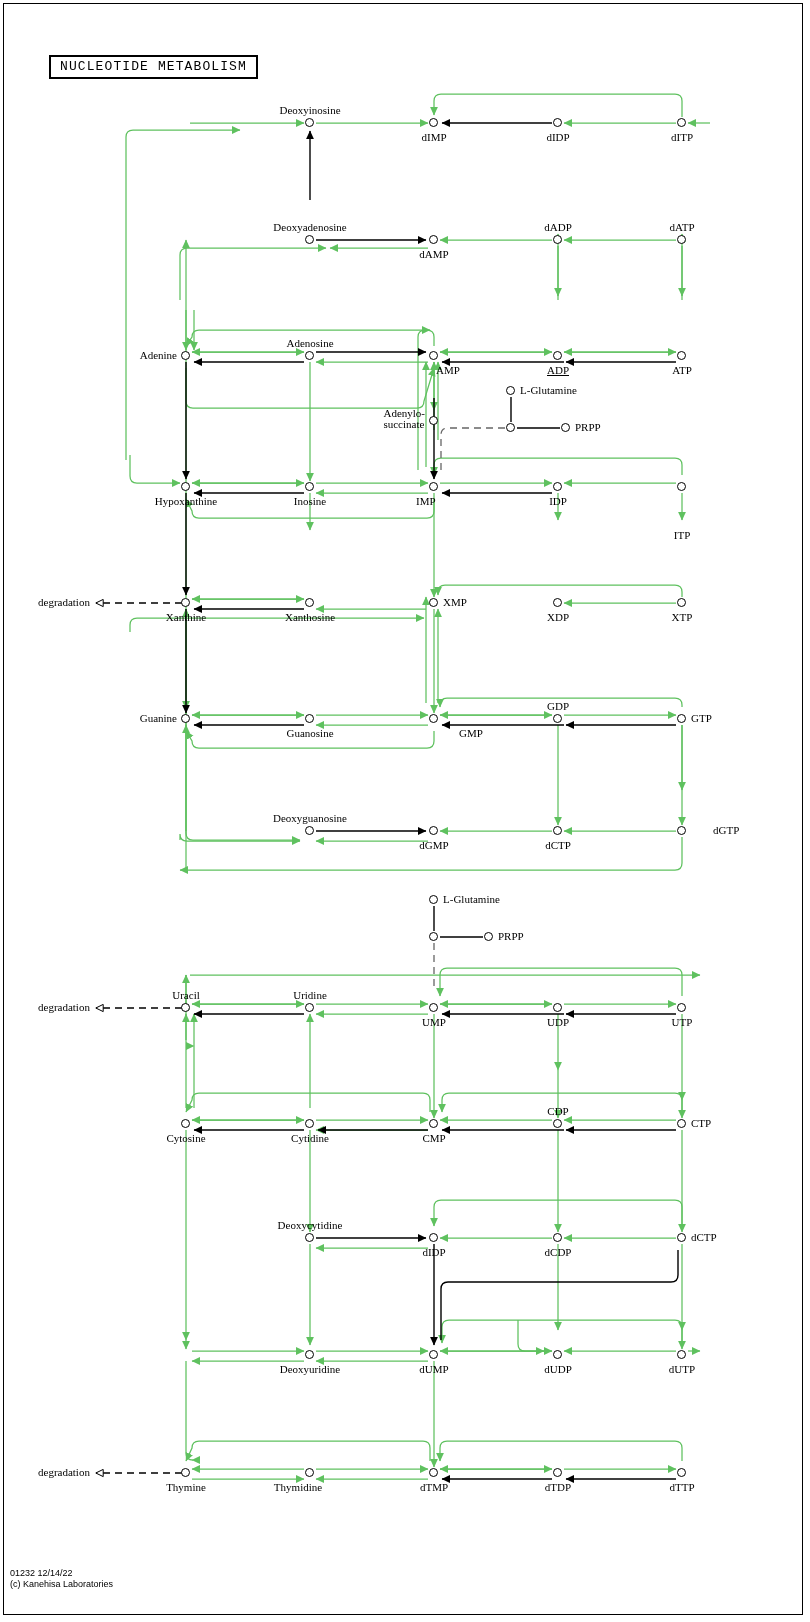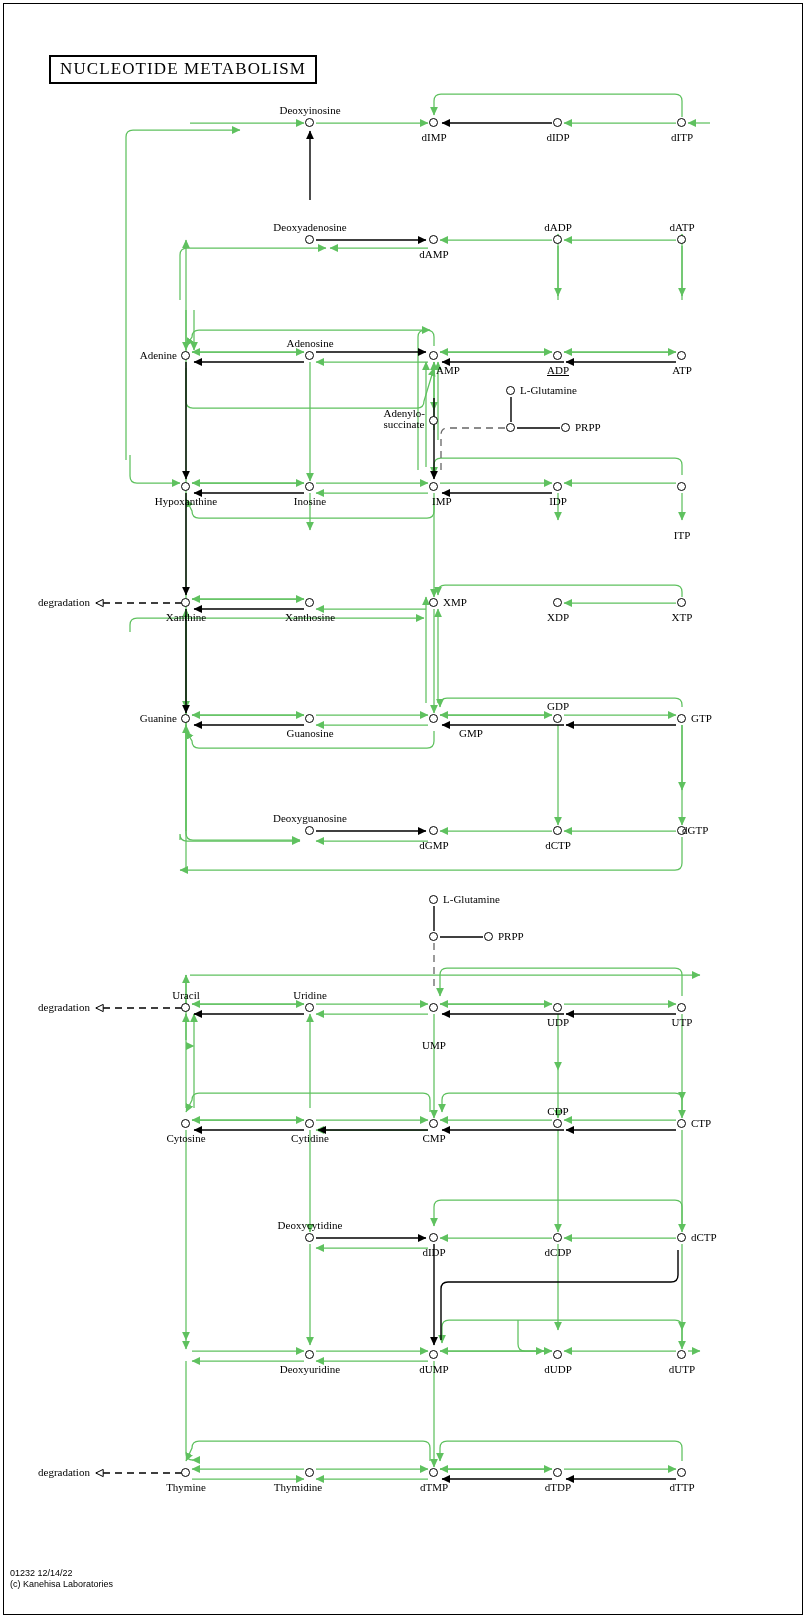--- a/index.html
+++ b/index.html
@@ -1,19 +1,19 @@
 <!DOCTYPE html>
 <html><head>
 <meta charset="utf-8">
 <style>
   html,body{margin:0;padding:0;background:#ffffff;}
   body{font-family:"Liberation Serif", serif;}
   #page{position:relative;width:810px;height:1622px;background:#fff;overflow:hidden;}
   #frame{position:absolute;left:3px;top:3px;width:800px;height:1612px;border:1px solid #000;box-sizing:border-box;}
-  #title-box{position:absolute;left:49px;top:55px;border:2px solid #000;background:#fff;padding:2px 9px 3px 9px;font-size:17px;letter-spacing:1.1px;font-family:Liberation Serif, serif;color:#000;z-index:40;}
+  #title-box{position:absolute;left:49px;top:55px;border:2px solid #000;background:#fff;padding:2px 9px 3px 9px;font-size:13px;letter-spacing:1.1px;font-family:Liberation Mono, monospace;color:#000;z-index:40;}
   .node{position:absolute;width:9px;height:9px;border:1.4px solid #000;border-radius:50%;background:#fff;box-sizing:border-box;z-index:30;}
   .lbl{position:absolute;font-size:11px;color:#000;white-space:nowrap;font-family:"Liberation Serif",serif;z-index:31;}
   .lbl.c{transform:translateX(-50%);}
   .lbl.r{transform:translateX(-100%);}
   .lbl.two{line-height:11px;text-align:left;}
   #svg{position:absolute;left:0;top:0;width:810px;height:1622px;z-index:10;}
   #footer{position:absolute;left:10px;top:1568px;font-size:9px;line-height:10.5px;color:#000;font-family:"Liberation Sans",sans-serif;z-index:40;}
 </style>
 </head>
 <body>
@@ -259,21 +259,21 @@
         <div>succinate</div>
       </div>
       <div class="node" style="left: 505.5px; top: 422.5px;"></div>
       <div class="node" style="left: 560.5px; top: 422.5px;"></div>
       <div class="lbl" style="left: 575px; top: 421px;">PRPP</div>
       <div class="node" style="left: 180.5px; top: 481.5px;"></div>
       <div class="lbl c" style="left: 186px; top: 495px;">Hypoxanthine</div>
       <div class="node" style="left: 304.5px; top: 481.5px;"></div>
       <div class="lbl c" style="left: 310px; top: 495px;">Inosine</div>
       <div class="node" style="left: 428.5px; top: 481.5px;"></div>
-      <div class="lbl" style="left: 432px; top: 495px;">IMP</div>
+      <div class="lbl" style="left: 416px; top: 495px;">IMP</div>
       <div class="node" style="left: 552.5px; top: 481.5px;"></div>
       <div class="lbl c" style="left: 558px; top: 495px;">IDP</div>
       <div class="node" style="left: 676.5px; top: 481.5px;"></div>
       <div class="lbl c" style="left: 682px; top: 495px; margin-top: 34px;">ITP</div>
       <div class="node" style="left: 180.5px; top: 597.5px;"></div>
       <div class="lbl c" style="left: 186px; top: 611px;">Xanthine</div>
       <div class="node" style="left: 304.5px; top: 597.5px;"></div>
       <div class="lbl c" style="left: 310px; top: 611px;">Xanthosine</div>
       <div class="node" style="left: 428.5px; top: 597.5px;"></div>
       <div class="lbl" style="left: 443px; top: 596px;">XMP</div>
@@ -291,32 +291,32 @@
       <div class="lbl c" style="left: 558px; top: 700px;">GDP</div>
       <div class="node" style="left: 676.5px; top: 713.5px;"></div>
       <div class="lbl" style="left: 691px; top: 712px;">GTP</div>
       <div class="node" style="left: 304.5px; top: 825.5px;"></div>
       <div class="lbl c" style="left: 310px; top: 812px;">Deoxyguanosine</div>
       <div class="node" style="left: 428.5px; top: 825.5px;"></div>
       <div class="lbl c" style="left: 434px; top: 839px;">dGMP</div>
       <div class="node" style="left: 552.5px; top: 825.5px;"></div>
       <div class="lbl c" style="left: 558px; top: 839px;">dCTP</div>
       <div class="node" style="left: 676.5px; top: 825.5px;"></div>
-      <div class="lbl" style="left: 682px; top: 824px;">dGTP</div>
+      <div class="lbl" style="left: 713px; top: 824px;">dGTP</div>
       <div class="node" style="left: 428.5px; top: 894.5px;"></div>
       <div class="lbl" style="left: 443px; top: 893px;">L-Glutamine</div>
       <div class="node" style="left: 428.5px; top: 931.5px;"></div>
       <div class="node" style="left: 483.5px; top: 931.5px;"></div>
       <div class="lbl" style="left: 498px; top: 930px;">PRPP</div>
       <div class="node" style="left: 180.5px; top: 1002.5px;"></div>
       <div class="lbl c" style="left: 186px; top: 989px;">Uracil</div>
       <div class="node" style="left: 304.5px; top: 1002.5px;"></div>
       <div class="lbl c" style="left: 310px; top: 989px;">Uridine</div>
       <div class="node" style="left: 428.5px; top: 1002.5px;"></div>
-      <div class="lbl c" style="left: 434px; top: 1016px; margin-top: 23px;">UMP</div>
+      <div class="lbl c" style="left: 434px; top: 1016px;">UMP</div>
       <div class="node" style="left: 552.5px; top: 1002.5px;"></div>
       <div class="lbl c" style="left: 558px; top: 1016px;">UDP</div>
       <div class="node" style="left: 676.5px; top: 1002.5px;"></div>
       <div class="lbl c" style="left: 682px; top: 1016px;">UTP</div>
       <div class="node" style="left: 180.5px; top: 1118.5px;"></div>
       <div class="lbl c" style="left: 186px; top: 1132px;">Cytosine</div>
       <div class="node" style="left: 304.5px; top: 1118.5px;"></div>
       <div class="lbl c" style="left: 310px; top: 1132px;">Cytidine</div>
       <div class="node" style="left: 428.5px; top: 1118.5px;"></div>
       <div class="lbl c" style="left: 434px; top: 1132px;">CMP</div>

